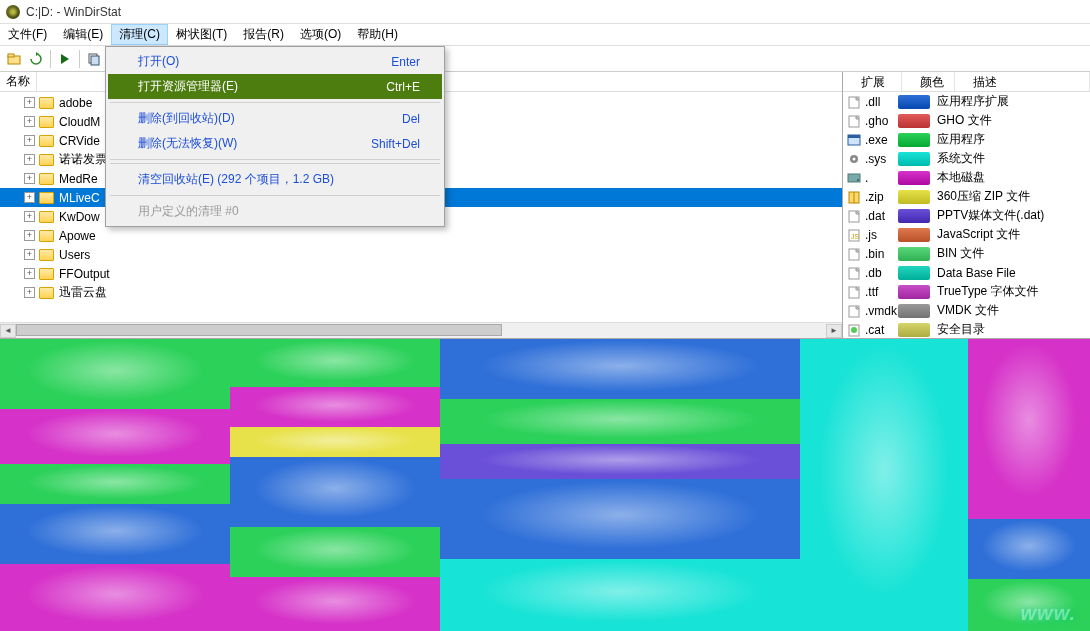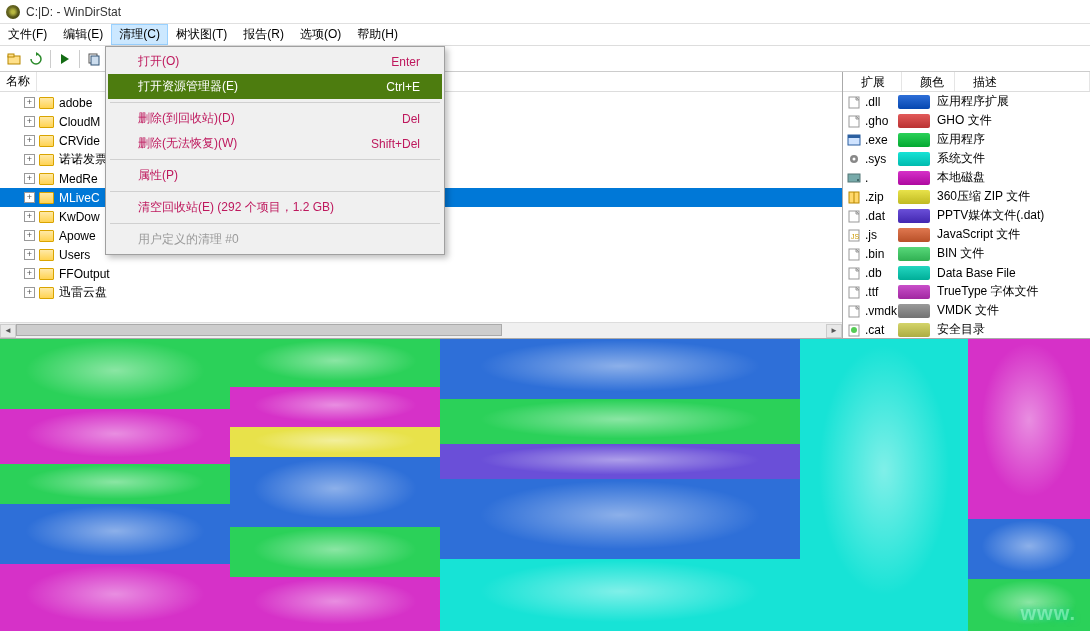--- a/index.html
+++ b/index.html
@@ -163,21 +163,21 @@
   border:1px solid #a0a0a0;
   box-shadow:3px 3px 6px rgba(0,0,0,.25);
   z-index:100;
   padding:2px;
 }
 .dd-row {
   height:25px;
   display:flex;
   align-items:center;
   padding:0 22px 0 30px;
-  color:#be185d;
+  color:#1d4ed8;
 }
 .dd-row.hover { background:#4d7c0f; color:#fff;}
 .dd-row.disabled { color:#9a9a9a; }
 .dd-shortcut { margin-left:auto; }
 .dd-sep { height:1px; background:#d0d0d0; margin:3px 2px;}
 
 .treemap {
   height: 292px;
   width:100%;
   display:flex;
@@ -190,21 +190,21 @@
   background:radial-gradient(ellipse at 50% 45%, rgba(255,255,255,.45) 0%, rgba(255,255,255,0) 55%);
 }
 .stripes{
   background-image:repeating-linear-gradient(90deg,rgba(0,0,0,.4) 0 1px,transparent 1px 3px);
 }
 .vstripes{
   background-image:repeating-linear-gradient(0deg,rgba(0,0,0,.35) 0 1px,transparent 1px 3px);
 }
 .watermark{
   position:absolute; right:14px; bottom:6px;
-  font-size:20px; 
+  font-size:20px; font-style:italic;
   color:rgba(180,255,220,.5);
   font-weight:bold;
   letter-spacing:1px;
   text-shadow:0 0 6px rgba(0,200,160,.6);
 }
 </style>
 </head>
 <body>
 
 <div class="titlebar">
@@ -521,23 +521,20 @@
     <div class="dd-sep"></div>
     <div class="dd-row">
       <span>删除(到回收站)(D)</span>
       <span class="dd-shortcut">Del</span>
     </div>
     <div class="dd-row">
       <span>删除(无法恢复)(W)</span>
       <span class="dd-shortcut">Shift+Del</span>
     </div>
     <div class="dd-sep"></div>
-    <div class="dd-row">
-      <span>属性(P)</span>
-    </div>
     <div class="dd-sep"></div>
     <div class="dd-row">
       <span>清空回收站(E) (292 个项目，1.2 GB)</span>
     </div>
     <div class="dd-sep"></div>
     <div class="dd-row disabled">
       <span>用户定义的清理 #0</span>
     </div>
   </div>
 

